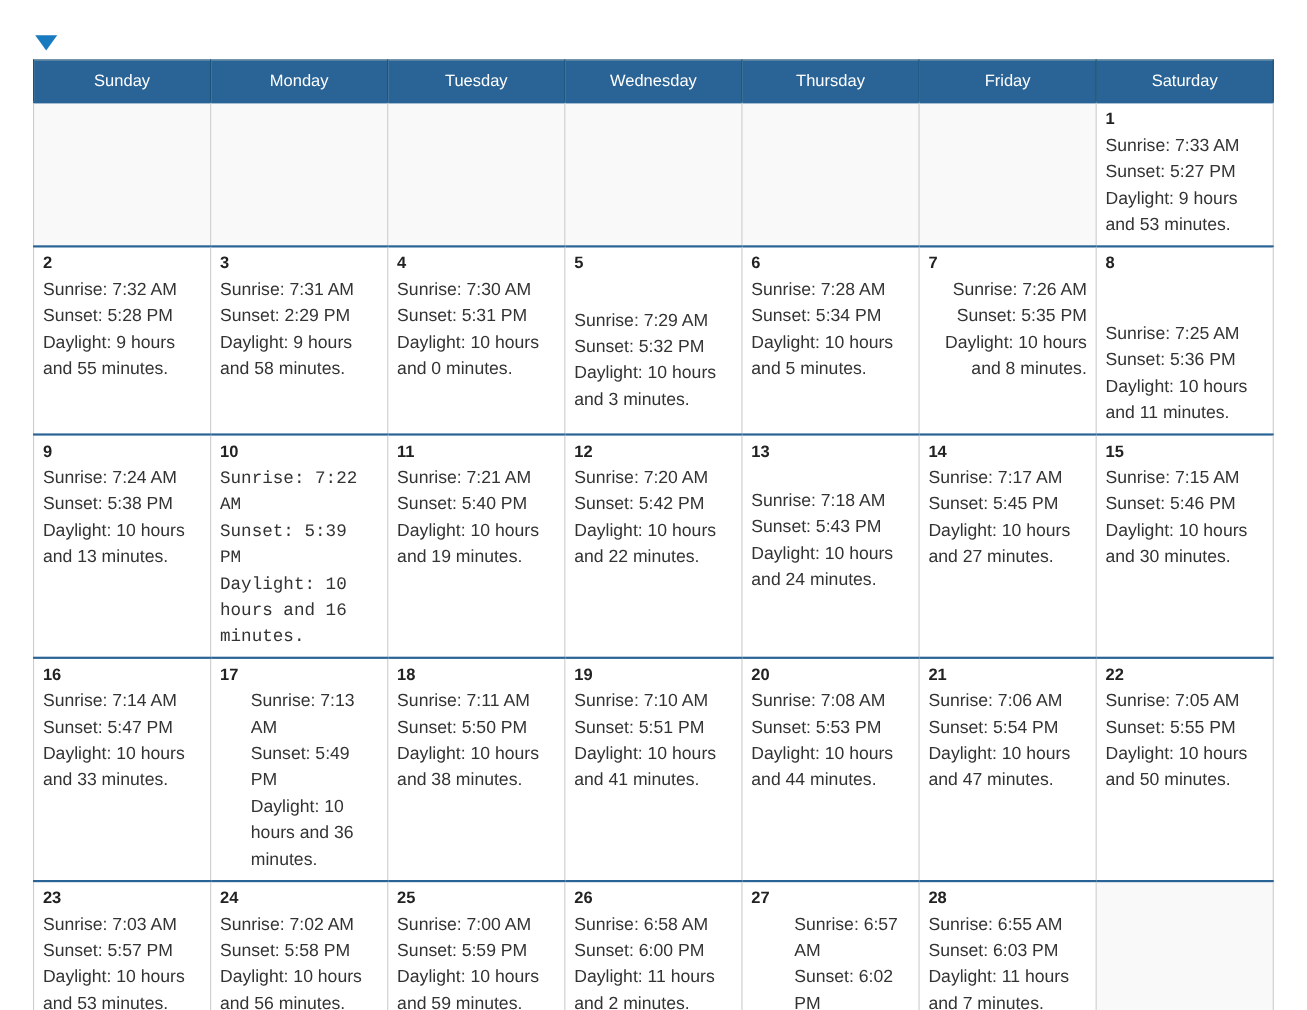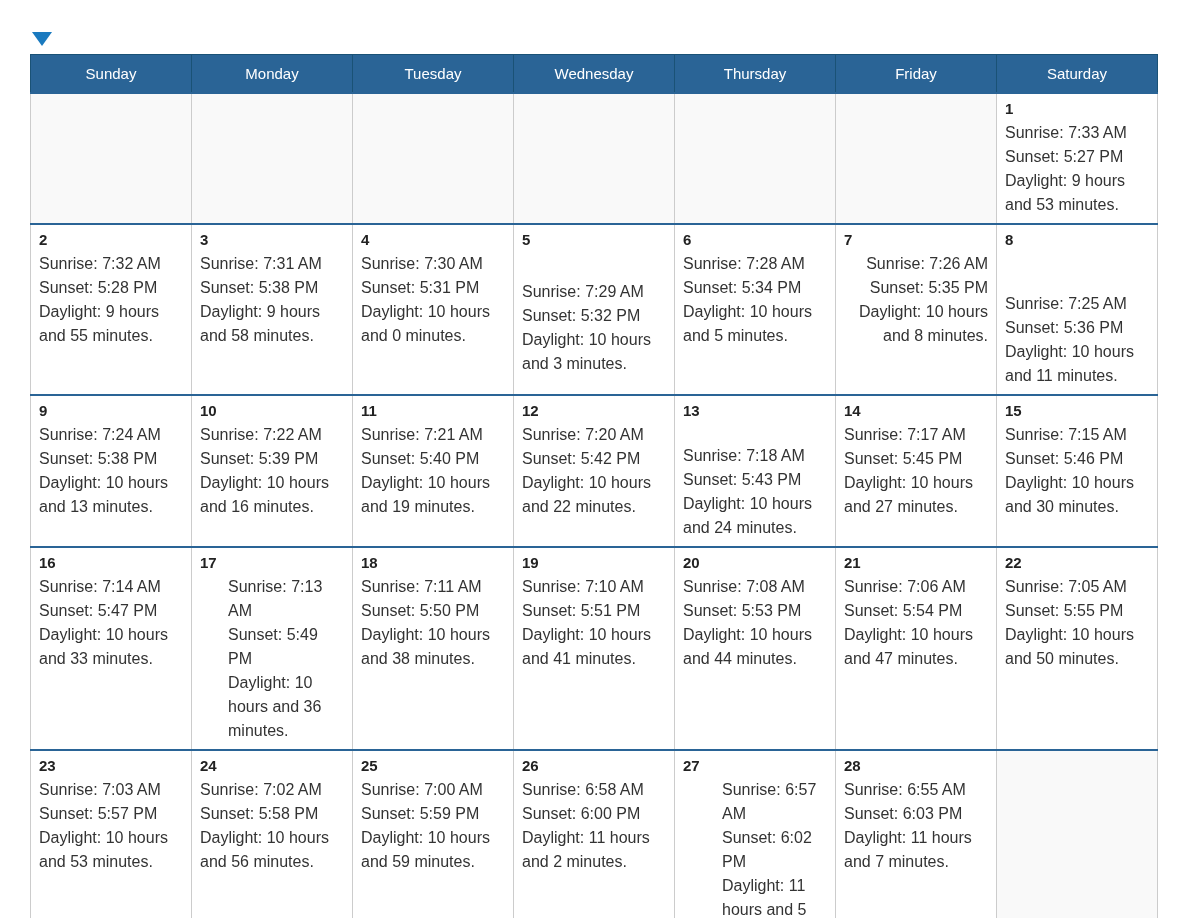--- a/index.html
+++ b/index.html
@@ -154,21 +154,21 @@
       <tr class="week-row">
         <td>
           <span class="day-number">2</span>
           <div class="day-info" style="white-space: pre-line;">Sunrise: 7:32 AM
 Sunset: 5:28 PM
 Daylight: 9 hours and 55 minutes.</div>
         </td>
         <td>
           <span class="day-number">3</span>
           <div class="day-info" style="white-space: pre-line;">Sunrise: 7:31 AM
-Sunset: 5:38 PM
+Sunset: 2:29 PM
 Daylight: 9 hours and 58 minutes.</div>
         </td>
         <td>
           <span class="day-number">4</span>
           <div class="day-info" style="white-space: pre-line;">Sunrise: 7:30 AM
 Sunset: 5:31 PM
 Daylight: 10 hours and 0 minutes.</div>
         </td>
         <td>
           <span class="day-number">5</span>
@@ -197,21 +197,21 @@
       </tr>
       <tr class="week-row">
         <td>
           <span class="day-number">9</span>
           <div class="day-info" style="white-space: pre-line;">Sunrise: 7:24 AM
 Sunset: 5:38 PM
 Daylight: 10 hours and 13 minutes.</div>
         </td>
         <td>
           <span class="day-number">10</span>
-          <div class="day-info" style="white-space: pre-line;">Sunrise: 7:22 AM
+          <div class="day-info" style="white-space: pre-line; font-family: Liberation Mono, monospace;">Sunrise: 7:22 AM
 Sunset: 5:39 PM
 Daylight: 10 hours and 16 minutes.</div>
         </td>
         <td>
           <span class="day-number">11</span>
           <div class="day-info" style="white-space: pre-line;">Sunrise: 7:21 AM
 Sunset: 5:40 PM
 Daylight: 10 hours and 19 minutes.</div>
         </td>
         <td>

